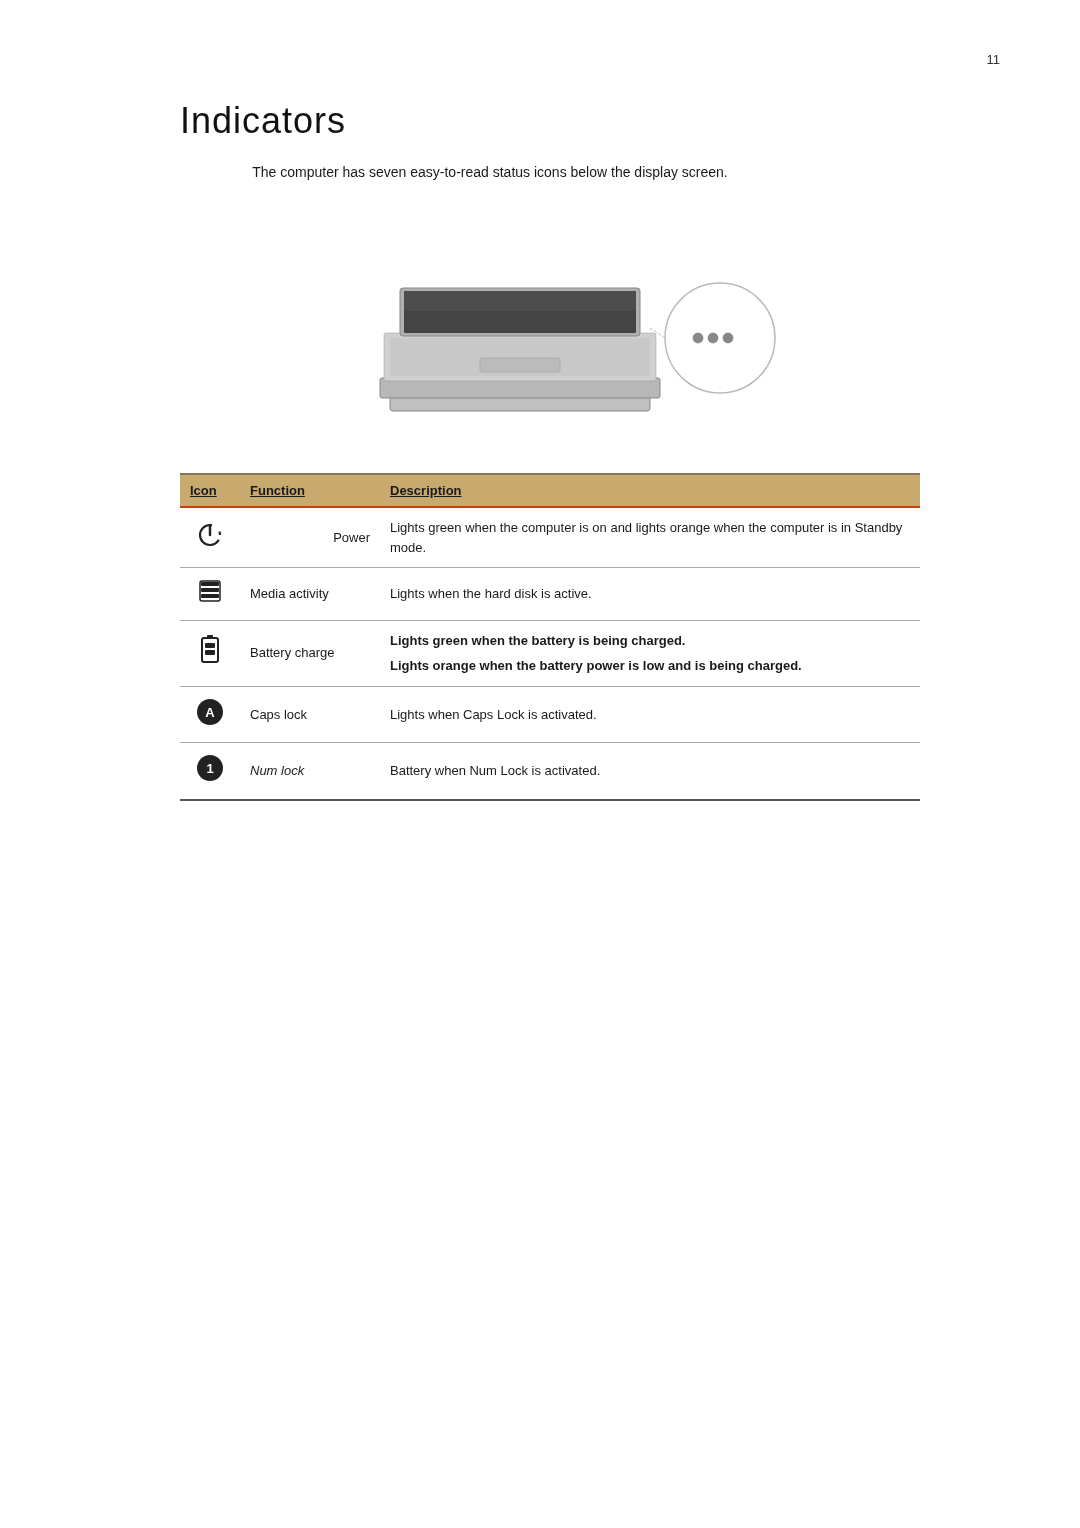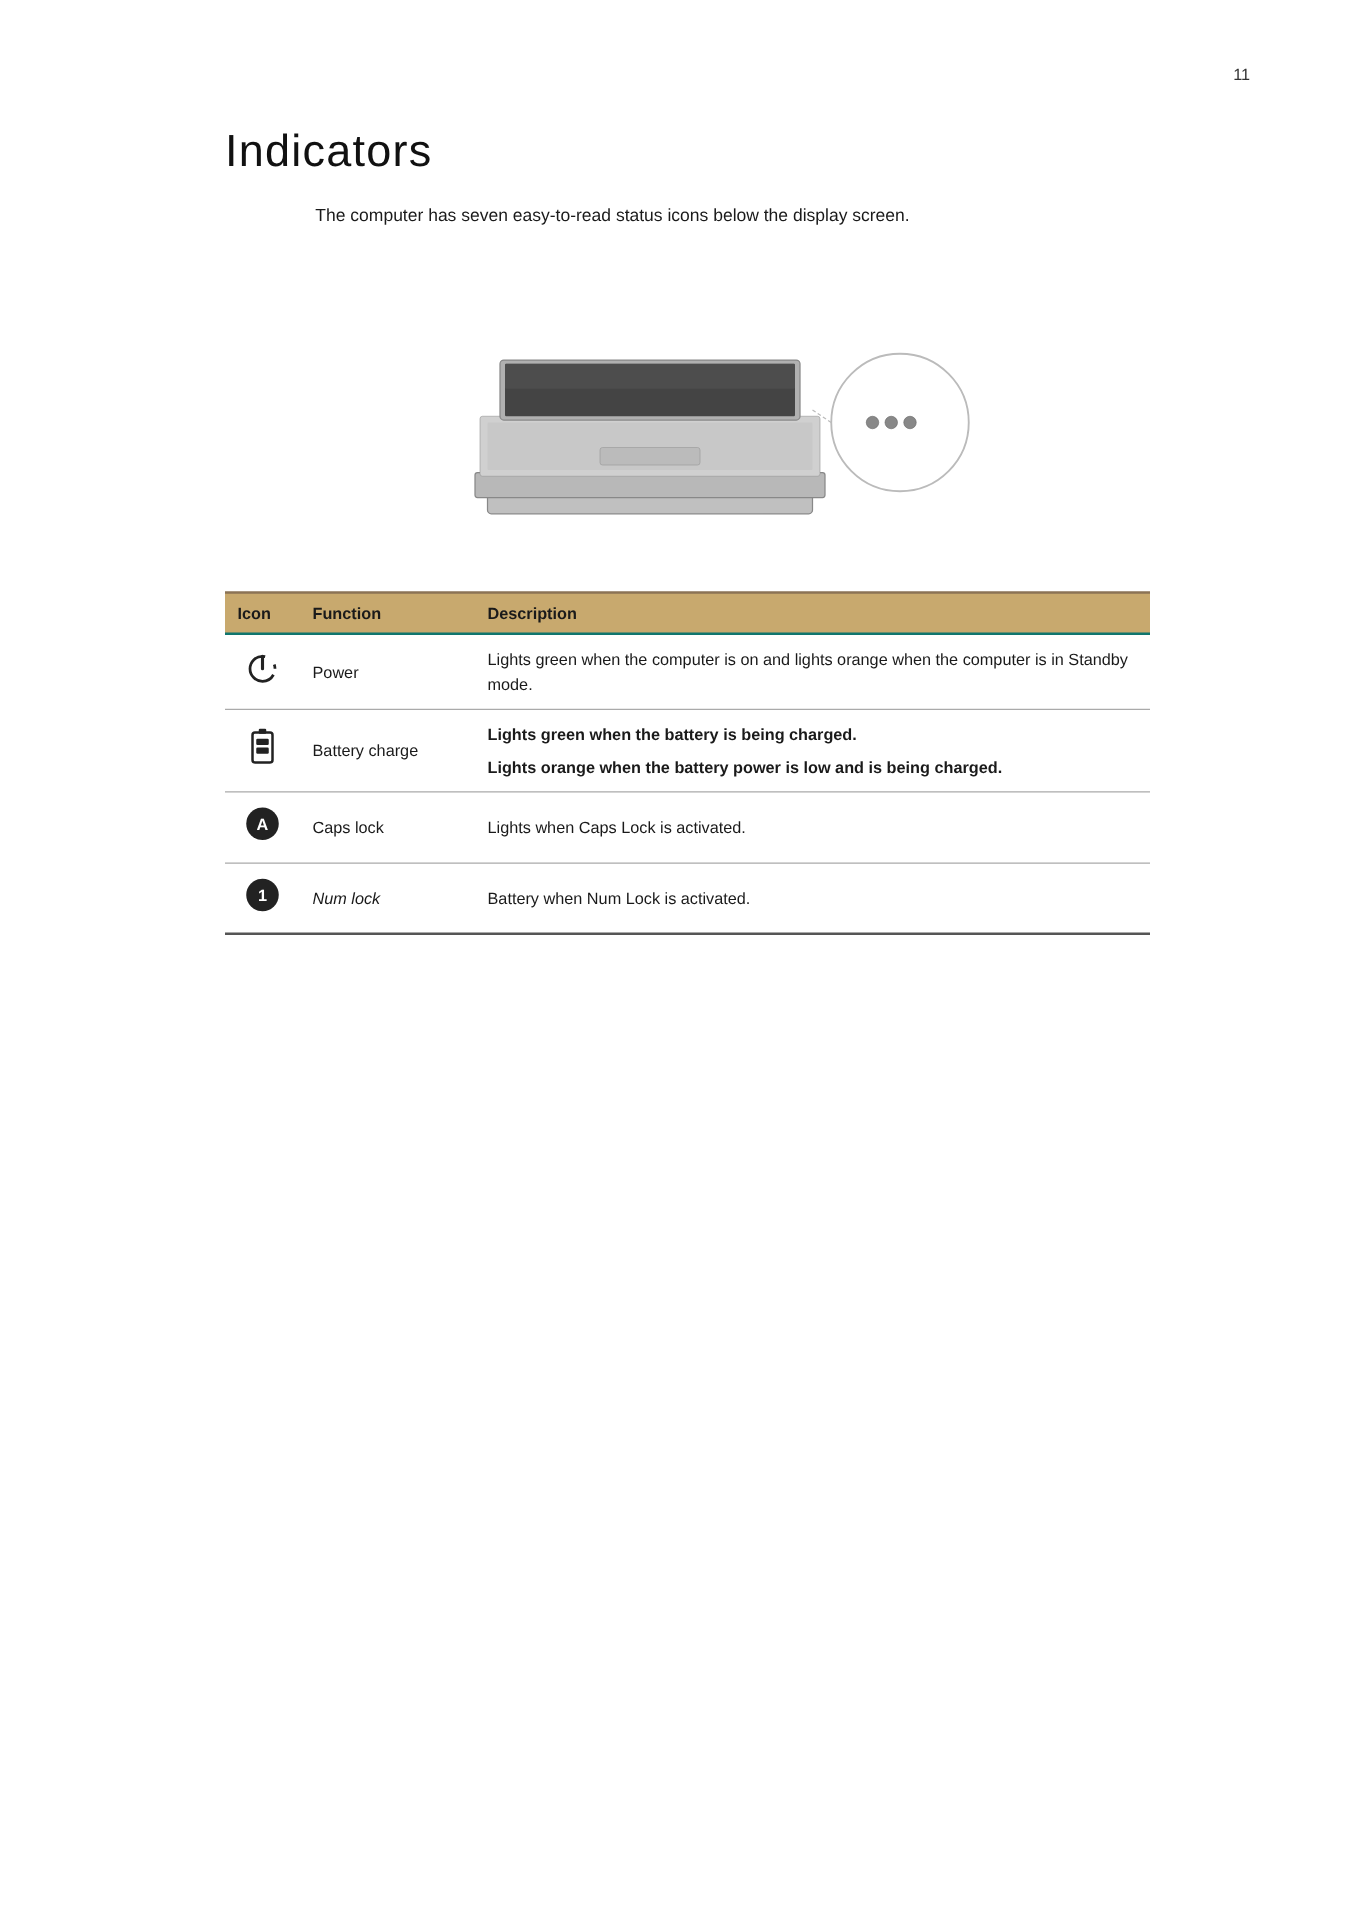--- a/index.html
+++ b/index.html
@@ -62,21 +62,22 @@
     
     .indicators-table {
       width: 100%;
       border-collapse: collapse;
       margin-top: 10px;
     }
 
     .indicators-table thead tr {
       background-color: #c8a96e;
       border-top: 2px solid #8B7355;
-      border-bottom: 2px solid #0f766e;
+      border-bottom: 2px solid #c2410c;
+      text-decoration: underline;
     }
 
     .indicators-table thead th {
       padding: 8px 10px;
       text-align: left;
       font-size: 13px;
       font-weight: bold;
       color: #1a1a1a;
     }
 
@@ -175,22 +176,32 @@
         <th>Function</th>
         <th>Description</th>
       </tr>
     </thead>
     <tbody id="table-body">
     <tr>
           <td style="text-align: center; vertical-align: middle;"><svg width="28" height="28" viewBox="0 0 28 28" fill="none" xmlns="http://www.w3.org/2000/svg">
       <circle cx="14" cy="14" r="10" stroke="#222" stroke-width="2.2" fill="none" stroke-dasharray="44 10" stroke-dashoffset="-5"></circle>
       <line x1="14" y1="4" x2="14" y2="14" stroke="#222" stroke-width="2.5" stroke-linecap="round"></line>
     </svg></td>
-          <td style="vertical-align: middle;">Power</td>
+          <td style="vertical-align: middle; text-align: right;">Power</td>
           <td style="vertical-align: middle;">Lights green when the computer is on and lights orange when the computer is in Standby mode.</td>
+        </tr>
+        <tr>
+          <td style="text-align: center; vertical-align: middle;"><svg width="26" height="26" viewBox="0 0 26 26" fill="none" xmlns="http://www.w3.org/2000/svg">
+      <rect x="4" y="4" width="18" height="4" rx="1" fill="#222"></rect>
+      <rect x="4" y="10" width="18" height="4" rx="1" fill="#222"></rect>
+      <rect x="4" y="16" width="18" height="4" rx="1" fill="#222"></rect>
+      <rect x="3" y="3" width="20" height="20" rx="2" stroke="#222" stroke-width="1.5" fill="none"></rect>
+    </svg></td>
+          <td style="vertical-align: middle;">Media activity</td>
+          <td style="vertical-align: middle;">Lights when the hard disk is active.</td>
         </tr>
         <tr>
           <td style="text-align: center; vertical-align: middle;"><svg width="24" height="32" viewBox="0 0 24 32" fill="none" xmlns="http://www.w3.org/2000/svg">
       <rect x="4" y="4" width="16" height="24" rx="2" stroke="#222" stroke-width="2" fill="none"></rect>
       <rect x="9" y="1" width="6" height="4" rx="1" fill="#222"></rect>
       <rect x="7" y="9" width="10" height="5" rx="1" fill="#222"></rect>
       <rect x="7" y="16" width="10" height="5" rx="1" fill="#222"></rect>
     </svg></td>
           <td style="vertical-align: middle;">Battery charge</td>
           <td style="vertical-align: middle;">

